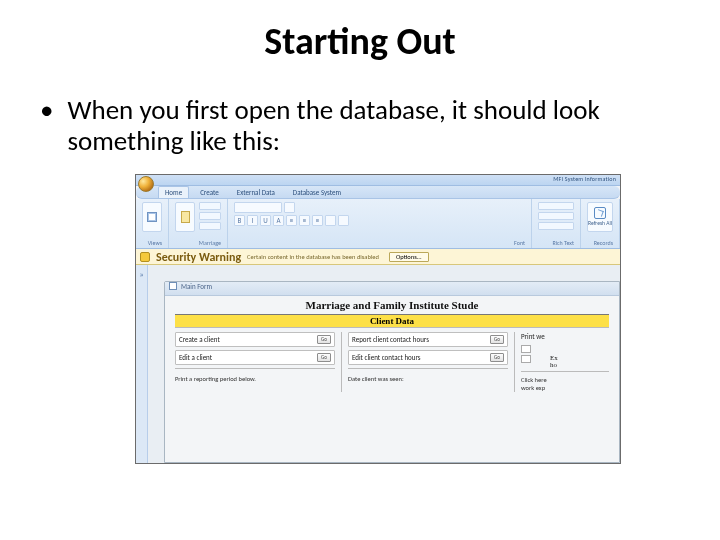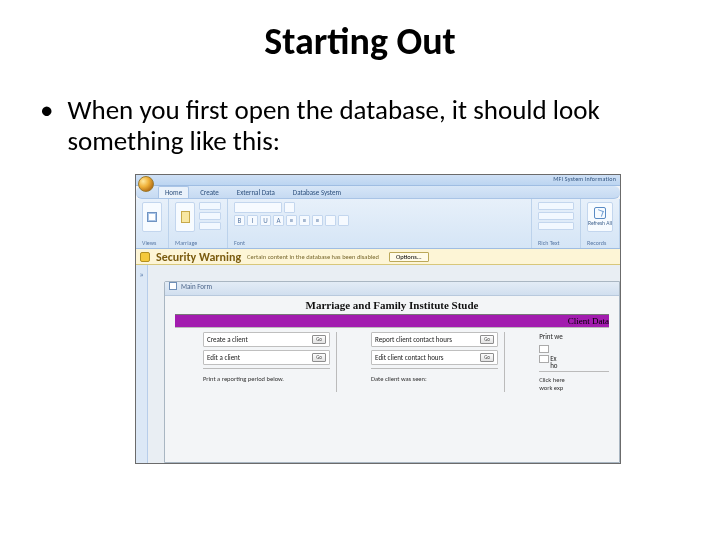--- a/index.html
+++ b/index.html
@@ -15,21 +15,21 @@
   .titlebar { height:11px; background:linear-gradient(#cfe0f5,#bcd5f1); border-bottom:1px solid #9fbde2; position:relative; }
   .orb { position:absolute; left:2px; top:1px; width:16px; height:16px; border-radius:50%; background:radial-gradient(circle at 30% 30%, #ffe9a0, #f0b23a 40%, #b06a12 80%); border:1px solid #9b7a2f; z-index:5; }
   .win-title { position:absolute; right:4px; top:0; font-size:6px; color:#30527d; letter-spacing:.2px; }
 
   .tabs { height:13px; background:linear-gradient(#d7e6f7,#c6daf2); border-bottom:1px solid #a9c4e6; display:flex; padding-left:22px; gap:4px;border-radius:6px; }
   .tab { font-size:7px; padding:1px 6px 0 6px; color:#2c4f7c; border:1px solid transparent; border-bottom:none; border-radius:2px 2px 0 0; }
   .tab.active { background:#eaf2fb; border-color:#a9c4e6; }
 
   .ribbon { height:50px; background:linear-gradient(#e7f0fa,#d5e5f6); border-bottom:1px solid #9fbde2; display:flex; }
   .grp { border-right:1px solid #bcd2eb; padding:3px 6px 1px 6px; display:flex; flex-direction:column; justify-content:space-between; }
-  .grp-label { font-size:6px; color:#5a7aa6; text-align:left; margin-top:1px; }
+  .grp-label { font-size:6px; color:#5a7aa6; text-align:right; margin-top:1px; }
   .grp-body { display:flex; align-items:flex-start; gap:4px; }
   .bigbtn { width:20px; height:30px; background:#f7fbff; border:1px solid #c3d6ee; border-radius:2px; display:flex; align-items:center; justify-content:center; }
   .stack { display:flex; flex-direction:column; gap:2px; }
   .mini { width:22px; height:8px; background:#f2f8ff; border:1px solid #c3d6ee; border-radius:1px; }
   .fontgrp .row { display:flex; gap:2px; }
   .fontgrp .cell { width:11px; height:11px; border:1px solid #c3d6ee; background:#f6faff; font-size:7px; text-align:center; line-height:9px; color:#5a7aa6; border-radius:1px;}
   .fontgrp .wide { width:48px; }
   .fontgrp .row2 { margin-top:2px; }
   .richgrp .mini { width:36px; }
   .recbtn { width:26px; height:30px; background:#f7fbff; border:1px solid #c3d6ee; border-radius:2px; display:flex; flex-direction:column; align-items:center; justify-content:center; gap:2px; }
@@ -47,30 +47,30 @@
   .leftbar .chev { width:8px; height:8px; margin:4px auto; font-size:8px; color:#4a6ea0; text-align:center; }
 
   .client { position:absolute; left:12px; top:90px; right:0; bottom:0; background:#e9eef3; }
   .formwin { position:absolute; left:16px; top:16px; right:0; bottom:0; background:#f3f5f7; border:1px solid #a9b6c2; border-radius:2px 0 0 0; }
   .formtitle { height:14px; background:linear-gradient(#e3ecf6,#d1dfef); border-bottom:1px solid #b8c9dd; display:flex; align-items:flex-start; gap:4px; padding-left:4px; }
   .formtitle .ic { width:8px; height:8px; border:1px solid #6f8fb7; background:#fff; }
   .formtitle .tx { font-size:7px; color:#4a6388; }
 
   .hero { text-align:center; font-weight:bold; font-family:"Times New Roman",serif; font-size:11px; padding:3px 0 3px 0; color:#111; }
   .section { margin:0 10px; }
-  .section-h { font-family:"Times New Roman",serif; font-weight:normal; font-size:9px; text-align:right; border-top:1px solid #777; border-bottom:1px solid #bbb; padding:1px 0; background:#a21caf; }
+  .section-h { font-family:"Times New Roman",serif; font-weight:bold; font-size:9px; text-align:center; border-top:1px solid #777; border-bottom:1px solid #bbb; padding:1px 0; background:#fde047; }
   .cols { display:flex; gap:6px; padding:4px 0; }
-  .col { flex:1; min-width:0;margin-left:28px; }
+  .col { flex:1; min-width:0; }
   .col.sep { border-right:1px solid #bbb; padding-right:6px; }
   .cell2 { display:flex; align-items:center; justify-content:space-between; font-size:7px; color:#222; border:1px solid #bfbfbf; background:#fff; padding:2px 3px; margin-bottom:3px; border-radius:1px; min-height:12px; }
   .cell2.noborder { border:none; background:transparent; padding:2px 0; }
   .gobtn { width:14px; height:9px; border:1px solid #8d8d8d; background:linear-gradient(#fdfdfd,#e3e3e3); border-radius:1px; font-size:5px; text-align:center; line-height:7px; color:#444; }
   .hr { border-top:1px solid #bbb; margin:2px 0 4px 0; }
   .tiny { font-size:6.5px; color:#333; }
-  .field { display:flex; align-items:flex-start; gap:1px; margin-top:2px; }
+  .field { display:flex; align-items:flex-start; gap:19px; margin-top:2px;font-family:Liberation Serif, serif; }
   .box { width:10px; height:8px; border:1px solid #aaa; background:#fff; }
   .rightcol { font-size:7px; color:#222; }
   .rightcol .lbl { margin-bottom:4px; }
 </style>
 </head>
 <body>
 
 <div class="slide">
   <h1 class="title">Starting Out</h1>
   <div class="bullet">

